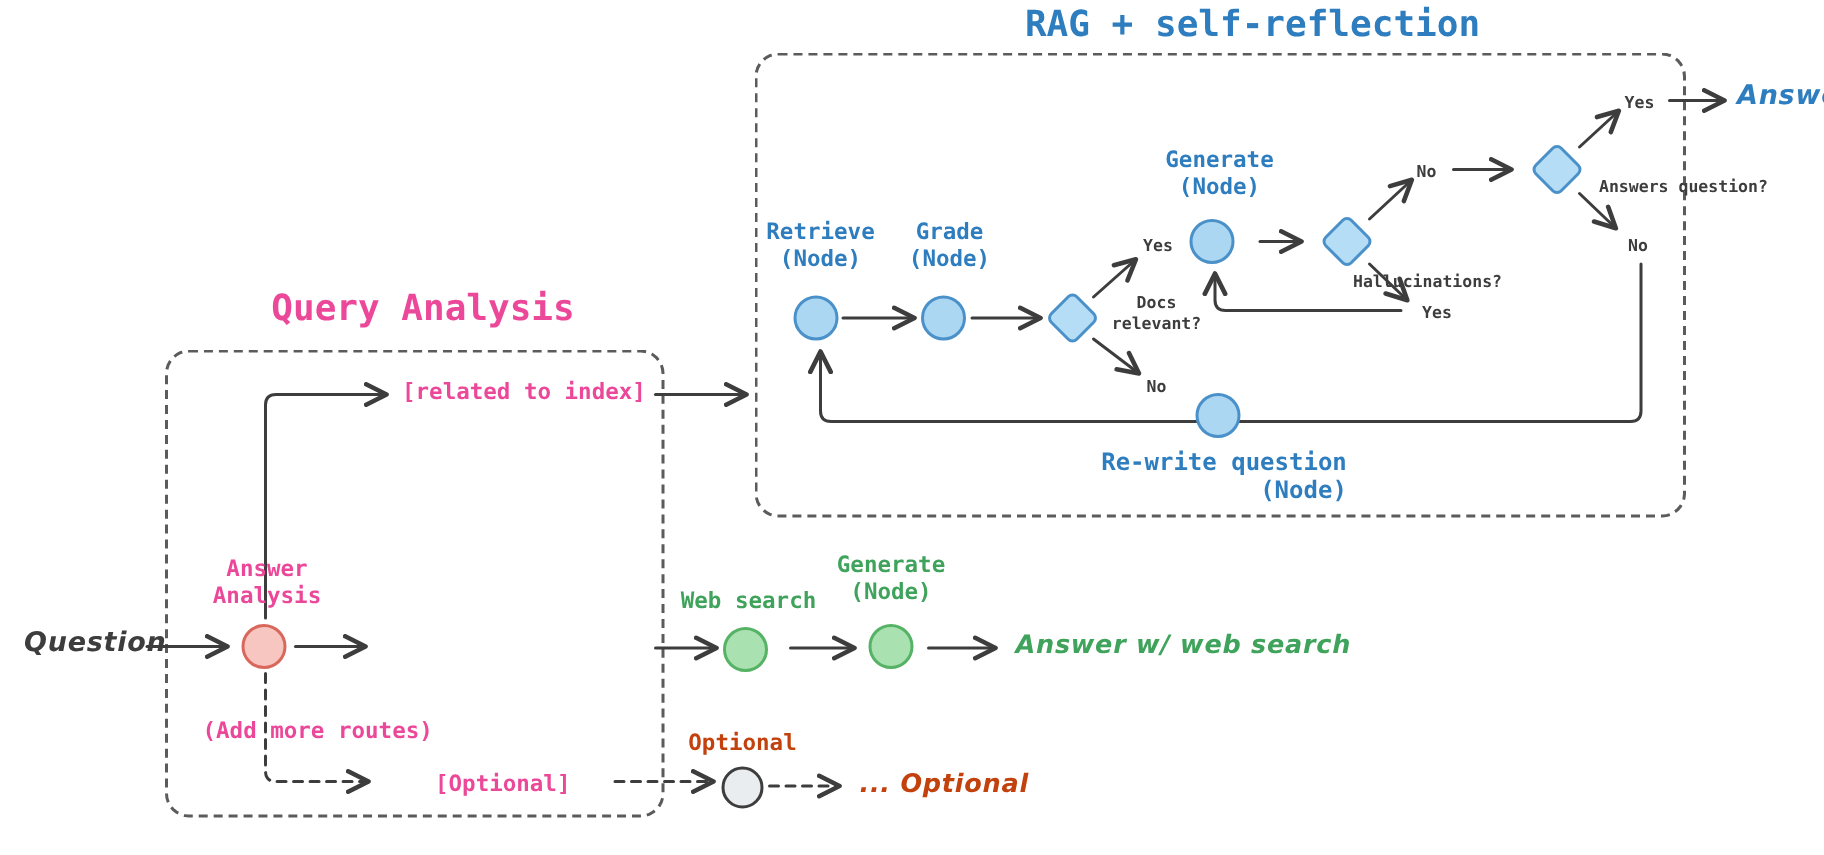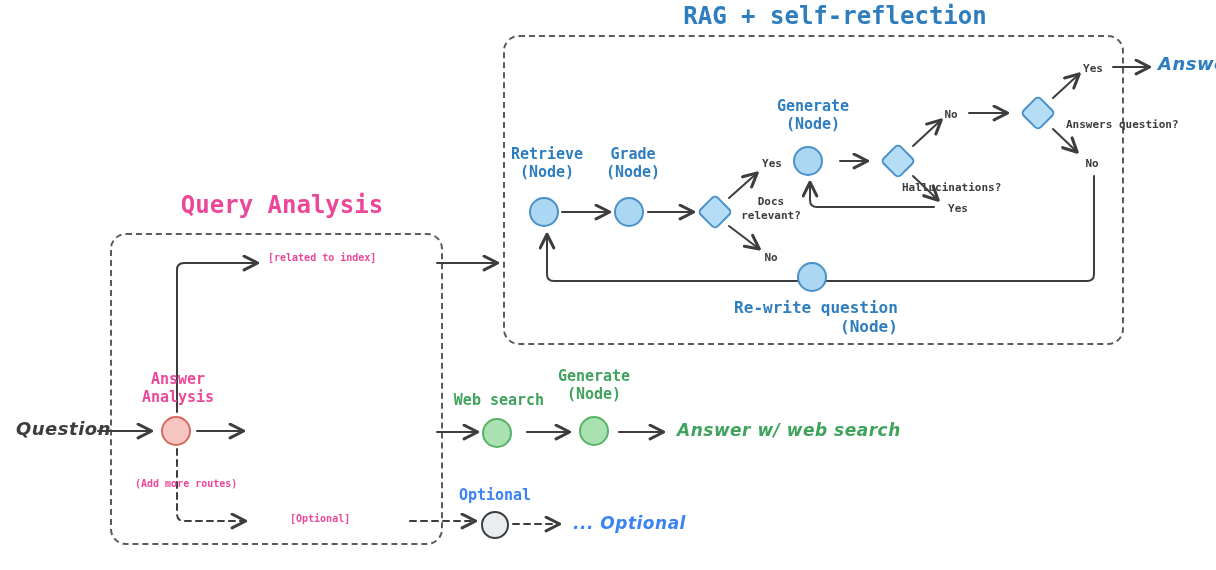--- a/index.html
+++ b/index.html
@@ -14,26 +14,26 @@
   .connectors { position:absolute; left:0; top:0; pointer-events:none; }
   .lbl {
     position:absolute; font-weight:bold; white-space:pre-line; line-height:1.2;
     text-align:center;
   }
   .ctr { transform:translateX(-50%); }
   .title { font-size:24px; letter-spacing:0px; line-height:1.1; }
   .blue   { color:#2d7dbf; }
   .red    { color:#ec4899; }
   .green  { color:#3fa35c; }
-  .gray   { color:#3b82f6; }
+  .gray   { color:#c2410c; }
   .dark   { color:#3d3d3d; }
   .node-lbl  { font-size:15px; }
   .node-lbl2 { font-size:16px; }
   .small-lbl { font-size:11px; line-height:1.25; }
-  .bracket   { font-size:10px; white-space:nowrap; }
+  .bracket   { font-size:15px; white-space:nowrap; }
   .hand {
     font-family:"DejaVu Sans", sans-serif; font-style:italic; font-weight:600;
     font-size:17px; white-space:nowrap; letter-spacing:0.5px;
   }
   .hand-big { font-size:18px; }
   .circle {
     position:absolute; width:30px; height:30px; border-radius:50%;
     box-sizing:border-box; border:2px solid;
   }
   .c-blue  { background:#abd7f3; border-color:#4a90c9; }

